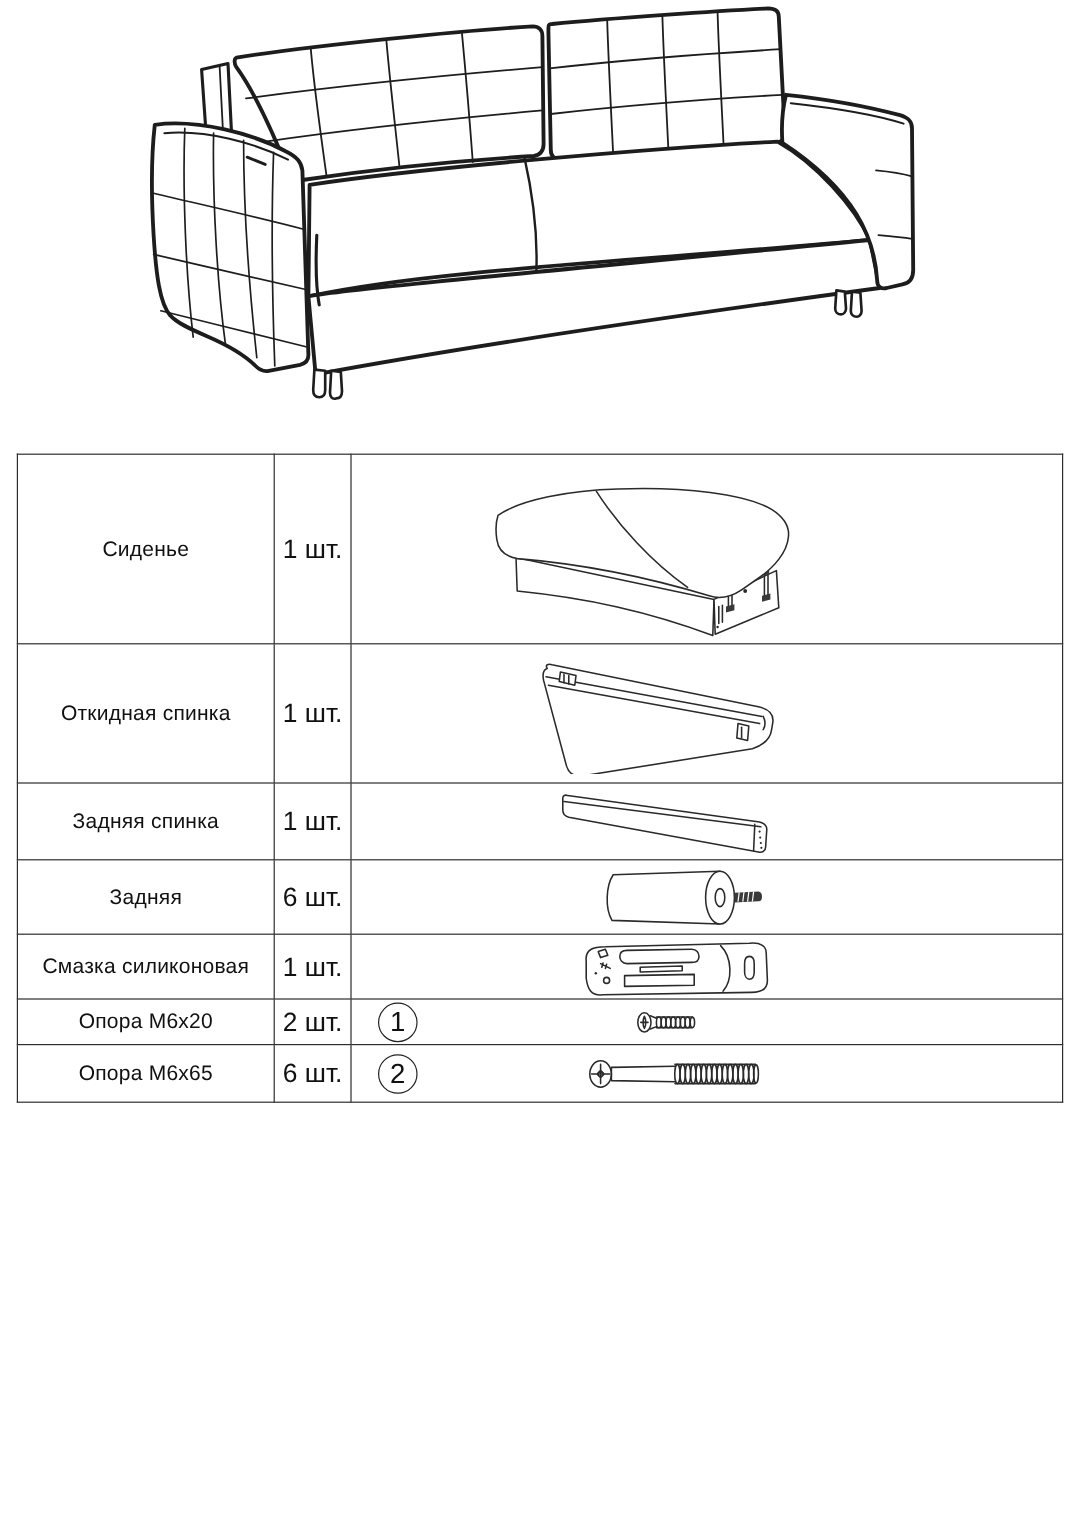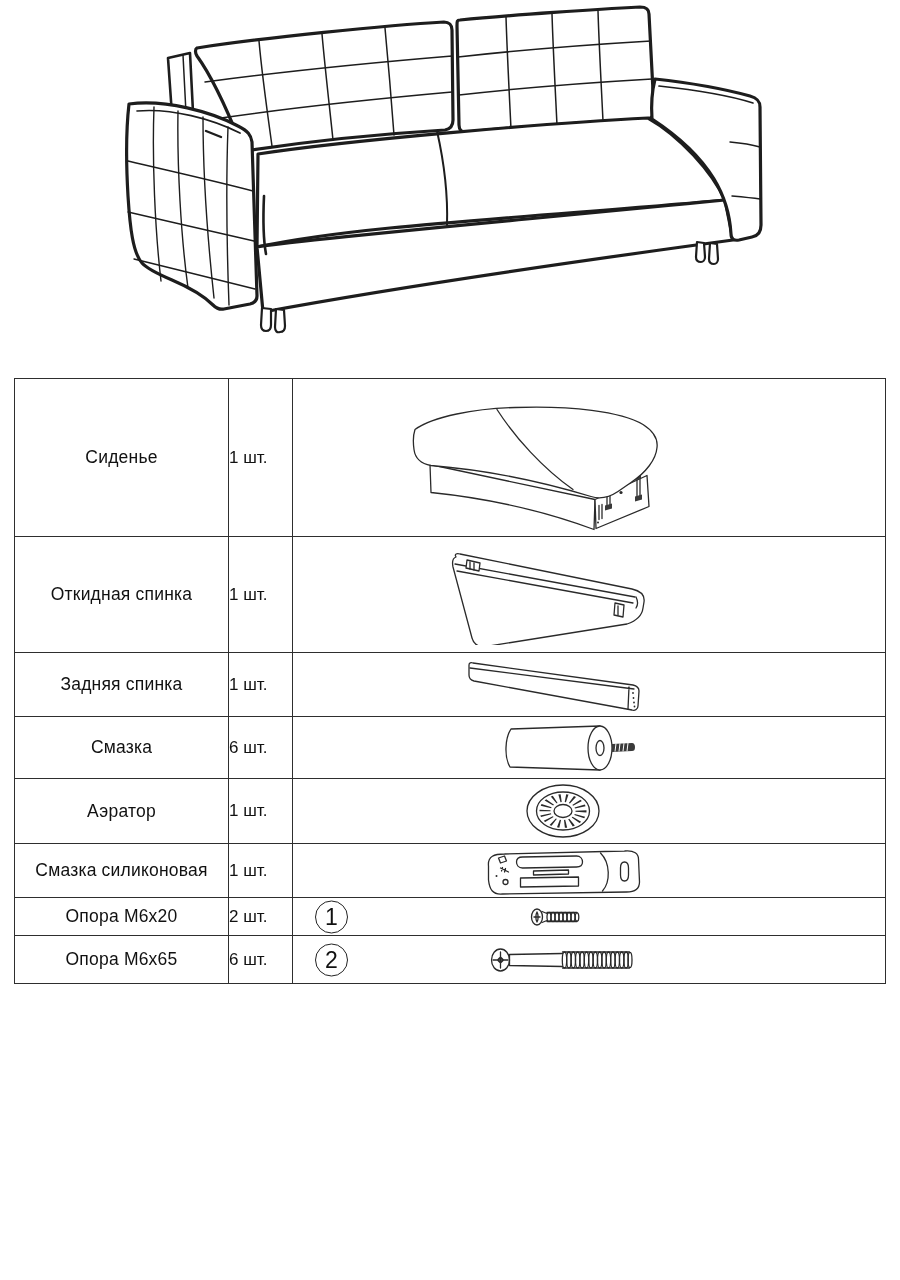--- a/index.html
+++ b/index.html
@@ -2,21 +2,21 @@
 <html><head>
 <meta charset="utf-8">
 <style>
   html,body{margin:0;padding:0;background:#fff;}
   .page{position:relative;width:900px;height:1280px;background:#fff;overflow:hidden;
         font-family:"Liberation Sans",sans-serif;color:#111;border-radius:20px;}
   .sofa-wrap{position:absolute;left:0;top:0;width:900px;height:370px;}
   table.parts{position:absolute;left:14px;top:378px;width:872px;border-collapse:collapse;table-layout:fixed;}
   table.parts td{border:1.6px solid #2e2e2e;padding:0;vertical-align:middle;}
   td.c-name{width:213px;text-align:center;font-size:17.5px;letter-spacing:.2px;}
-  td.c-qty{width:63px;font-size:17px;white-space:nowrap;}
+  td.c-qty{width:63px;text-align:center;font-size:22px;white-space:nowrap;}
   td.c-img{position:relative;}
   .part-img{position:absolute;top:50%;transform:translate(-50%,-50%);}
   .marker{position:absolute;left:22px;top:50%;transform:translateY(-50%);
           width:31px;height:31px;border:1.8px solid #222;border-radius:50%;
           display:flex;align-items:center;justify-content:center;
           font-size:23px;line-height:1;color:#111;background:#fff;}
   svg{display:block;}
   svg .ln{fill:none;stroke:#2a2a2a;stroke-width:1.3;stroke-linecap:round;stroke-linejoin:round;}
   svg .wh{fill:#ffffff;stroke:#2a2a2a;stroke-width:1.3;stroke-linejoin:round;}
   svg .dk{fill:#3a3a3a;stroke:none;}
@@ -149,48 +149,34 @@
             <circle cx="194.5" cy="44" r="0.9" fill="#2a2a2a"></circle>
             <circle cx="195" cy="48.5" r="0.9" fill="#2a2a2a"></circle>
             <circle cx="195.5" cy="52.5" r="0.9" fill="#2a2a2a"></circle>
           </svg>
         </td>
       </tr>
 
 
 
       <tr style="height:62px">
-        <td class="c-name"><span>Смазка</span></td>
+        <td class="c-name"><span>Задняя</span></td>
         <td class="c-qty"><span>6 шт.</span></td>
         <td class="c-img">
           <svg class="part-img" style="left:268px" width="150" height="56" viewBox="0 0 150 56">
             <path class="wh" d="M25,9 L114,6 L114,50 L24,47 C18,37 19,18 25,9 Z"></path>
             <ellipse class="wh" cx="114" cy="28" rx="12" ry="22"></ellipse>
             <ellipse class="ln" cx="114" cy="28" rx="4" ry="7.5"></ellipse>
             <path class="dk" d="M126,24 L146,23 C148,23 149,25 149,27 C149,30 148,31 146,31 L126,32 Z"></path>
             <path d="M130,23.5 L129,31.5 M134,23.3 L133,31.4 M138,23.2 L137,31.3 M142,23 L141,31.2" stroke="#fff" stroke-width="1" fill="none"></path>
           </svg>
         </td>
       </tr>
 
 
-      <tr style="height:65px">
-        <td class="c-name"><span>Аэратор</span></td>
-        <td class="c-qty"><span>1 шт.</span></td>
-        <td class="c-img">
-          <svg class="part-img" style="left:270px" width="90" height="58" viewBox="0 0 90 58">
-            <ellipse class="ln" cx="45" cy="29" rx="36" ry="26"></ellipse>
-            <ellipse class="ln" cx="45" cy="29" rx="26.5" ry="19"></ellipse>
-            <g transform="translate(45,29) scale(1,0.72)">
-              <circle r="18" fill="none" stroke="#2a2a2a" stroke-width="11" stroke-dasharray="1.8 4.4"></circle>
-            </g>
-            <ellipse class="wh" cx="45" cy="29" rx="9" ry="6.5"></ellipse>
-          </svg>
-        </td>
-      </tr>
 
       <tr style="height:54px">
         <td class="c-name"><span>Смазка силиконовая</span></td>
         <td class="c-qty"><span>1 шт.</span></td>
         <td class="c-img">
           <svg class="part-img" style="left:268px" width="165" height="50" viewBox="0 0 165 50">
             <path class="wh" d="M10,20 C9,10 16,8 26,8 L146,5 C156,4 160,8 160,13 L161,36
               C161,43 156,46 148,46 L24,48 C14,49 11,43 10,34 Z"></path>
             <path class="ln" d="M122,7 C132,17 132,36 124,45"></path>
             <path class="wh" d="M146,16 C143,16 142,19 142,22 L142,29 C142,33 144,35 146,35

